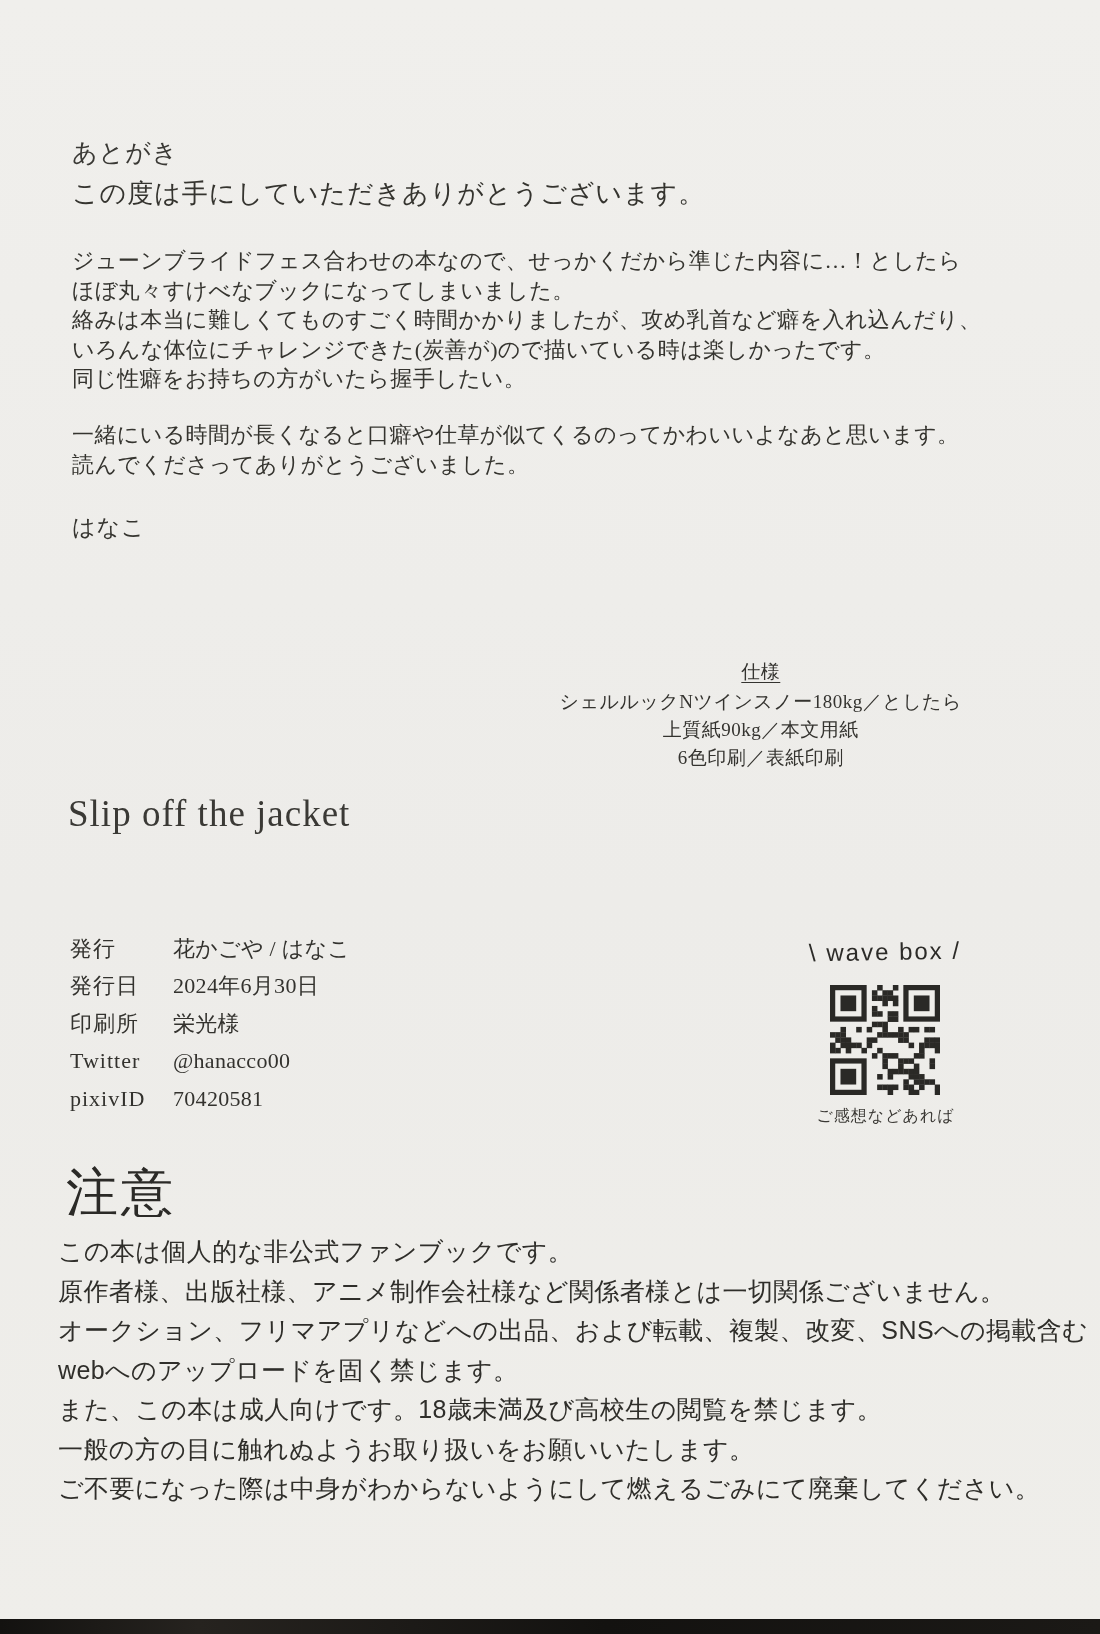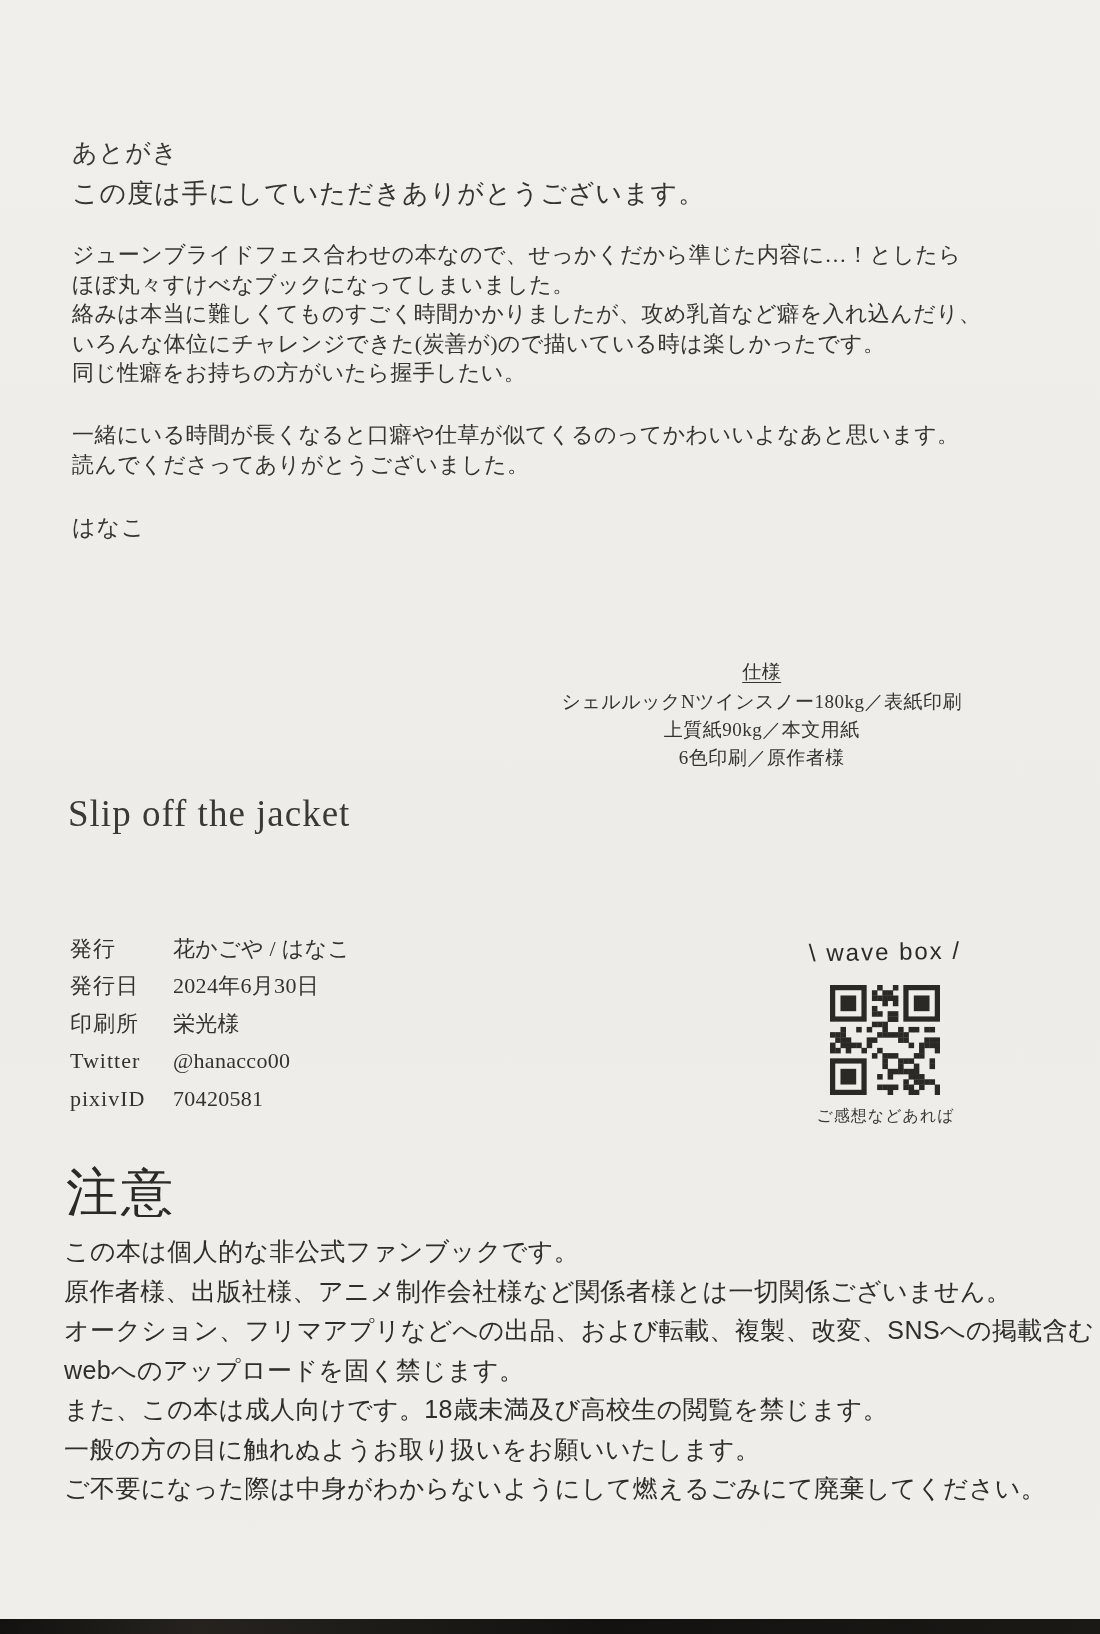--- a/index.html
+++ b/index.html
@@ -21,21 +21,21 @@
     left:72px;top:136px;
     font-family:"Liberation Serif",serif;
     font-size:25px;letter-spacing:1px;color:#3a3935;
   }
   .afterword-intro{
     left:72px;top:176px;
     font-family:"Liberation Serif",serif;
     font-size:26px;letter-spacing:1px;color:#35342f;
   }
   .afterword-p1{
-    left:72px;top:240px;
+    left:72px;top:246px;
     font-family:"Liberation Serif",serif;
     font-size:22px;line-height:29.5px;letter-spacing:0.4px;color:#35342f;
   }
   .afterword-p2{
     left:72px;top:420px;
     font-family:"Liberation Serif",serif;
     font-size:22px;line-height:29.5px;letter-spacing:0.4px;color:#35342f;
   }
   .signature{
     left:72px;top:512px;
@@ -86,21 +86,21 @@
     font-family:"Liberation Serif",serif;
     font-size:16px;letter-spacing:1px;color:#3a3834;
   }
   
   .notice-heading{
     left:66px;top:1158px;
     font-size:52px;letter-spacing:3px;color:#2b2a27;
     font-weight:500;
   }
   .notice-body{
-    left:64px;top:1232px;
+    left:58px;top:1232px;
     font-size:25px;line-height:39.5px;letter-spacing:0.4px;color:#2f2e2a;
   }
   .bottom-band{
     left:0;bottom:0;width:1100px;height:15px;
     background:linear-gradient(90deg,#131210 0%,#26231f 18%,#131210 55%,#1b1916 100%);
   }
 </style>
 </head>
 <body>
 
@@ -119,23 +119,23 @@
 
   <div class="abs afterword-p2">
     <div>一緒にいる時間が長くなると口癖や仕草が似てくるのってかわいいよなあと思います。</div>
     <div>読んでくださってありがとうございました。</div>
   </div>
 
   <div class="abs signature">はなこ</div>
 
   <div class="abs specs">
     <div class="specs-heading">仕様</div>
-    <div>シェルルックNツインスノー180kg／表紙印刷</div>
+    <div>シェルルックNツインスノー180kg／としたら</div>
     <div>上質紙90kg／本文用紙</div>
-    <div>6色印刷／原作者様</div>
+    <div>6色印刷／表紙印刷</div>
   </div>
 
   <div class="abs book-title">Slip off the jacket</div>
 
   <div class="abs colophon">
     <div class="colophon-row">
       <span class="colophon-label">発行</span>
       <span class="colophon-value">花かごや / はなこ</span>
     </div>
     <div class="colophon-row">

